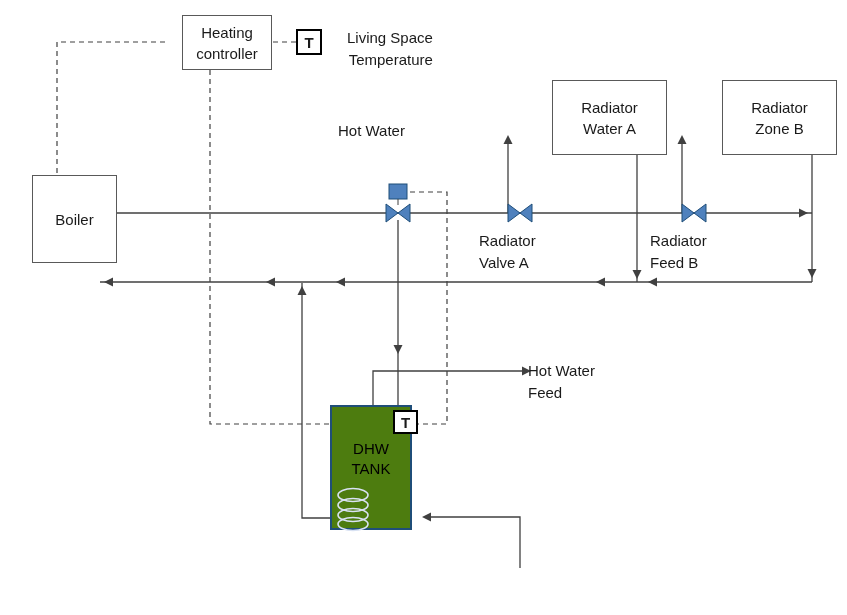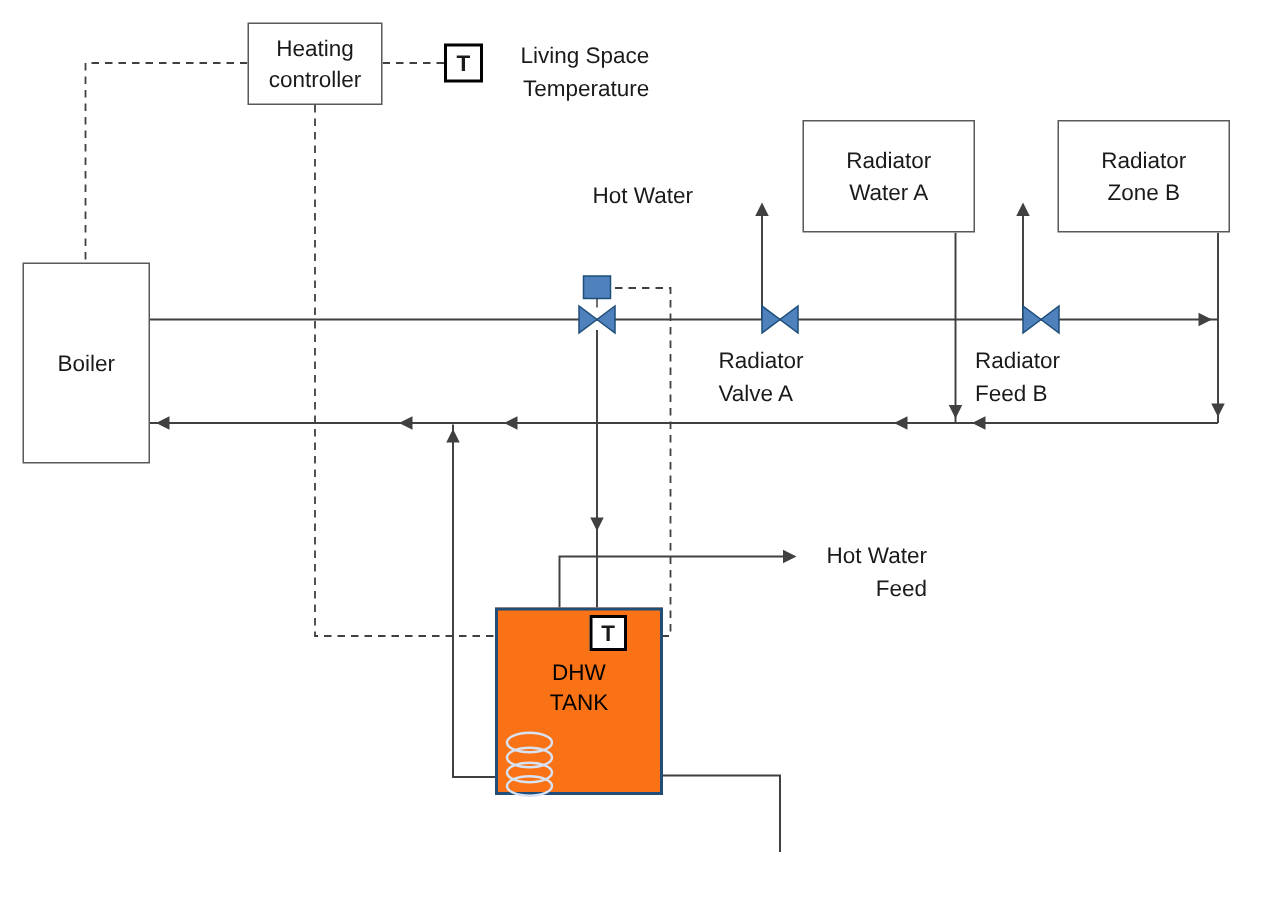--- a/index.html
+++ b/index.html
@@ -5,32 +5,32 @@
   html,body{margin:0;padding:0;background:#ffffff;}
   #stage{
     position:relative;width:847px;height:615px;background:#ffffff;
     font-family:"Liberation Sans", sans-serif;color:#1a1a1a;overflow:hidden;
   }
   #pipework{position:absolute;left:0;top:0;z-index:1;}
   .box{
     position:absolute;box-sizing:border-box;background:#ffffff;
     border:1px solid #595959;display:flex;flex-direction:column;
     align-items:center;justify-content:center;text-align:center;
-    font-size:15px;line-height:21px;z-index:2;
+    font-size:15px;line-height:21px;z-index:2;margin-left:17px;
   }
   .tbox{
     position:absolute;box-sizing:border-box;background:#ffffff;
     border:2px solid #000000;display:flex;align-items:center;justify-content:center;
     font-size:15px;font-weight:bold;z-index:3;
   }
   .lbl{position:absolute;font-size:15px;line-height:22px;z-index:2;}
-  .lbl.center{text-align:right;}
+  .lbl.center{text-align:left;}
   #dhw-tank{
-    position:absolute;left:330px;top:405px;width:112px;height:125px;
-    box-sizing:border-box;background:#f97316;border:2px solid #1f4e79;z-index:2;
+    position:absolute;left:330px;top:405px;width:82px;height:125px;
+    box-sizing:border-box;background:#4d7c0f;border:2px solid #1f4e79;z-index:2;
   }
   #dhw-tank .tank-label{
     position:absolute;left:0;top:32px;width:100%;text-align:center;
     font-size:15px;line-height:20px;color:#000000;
   }
   #coil-svg{position:absolute;left:0px;top:80px;z-index:1;}
 </style>
 </head>
 <body>
 
@@ -90,21 +90,21 @@
       <polygon points="682,204 682,222 694,213"></polygon>
       <polygon points="706,204 706,222 694,213"></polygon>
     </g>
   </svg>
 
   <div class="box" style="left:165px;top:15px;width:90px;height:55px;">
     <span>Heating</span>
     <span>controller</span>
   </div>
 
-  <div class="box" style="left:15px;top:175px;width:85px;height:134px;">
+  <div class="box" style="left:15px;top:175px;width:85px;height:88px;">
     <span>Boiler</span>
   </div>
 
   <div class="box" style="left:535px;top:80px;width:115px;height:75px;">
     <span>Radiator</span>
     <span>Water A</span>
   </div>
 
   <div class="box" style="left:705px;top:80px;width:115px;height:75px;">
     <span>Radiator</span>

